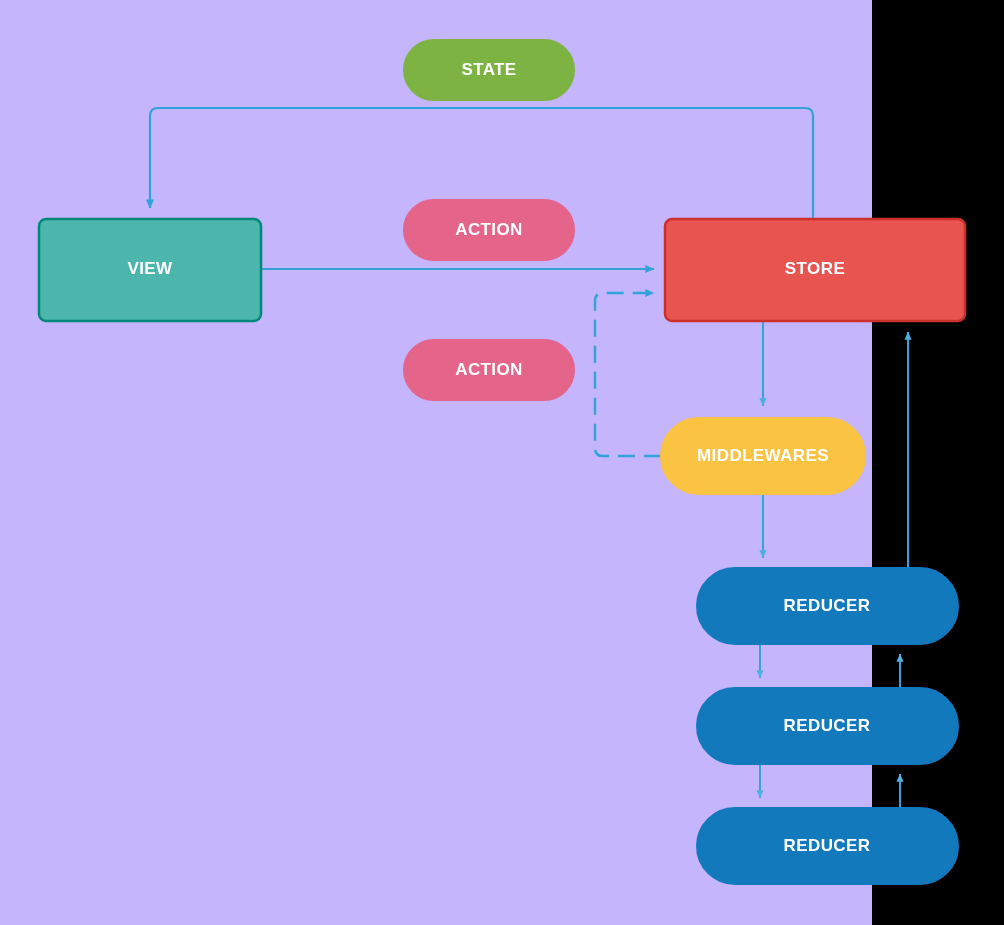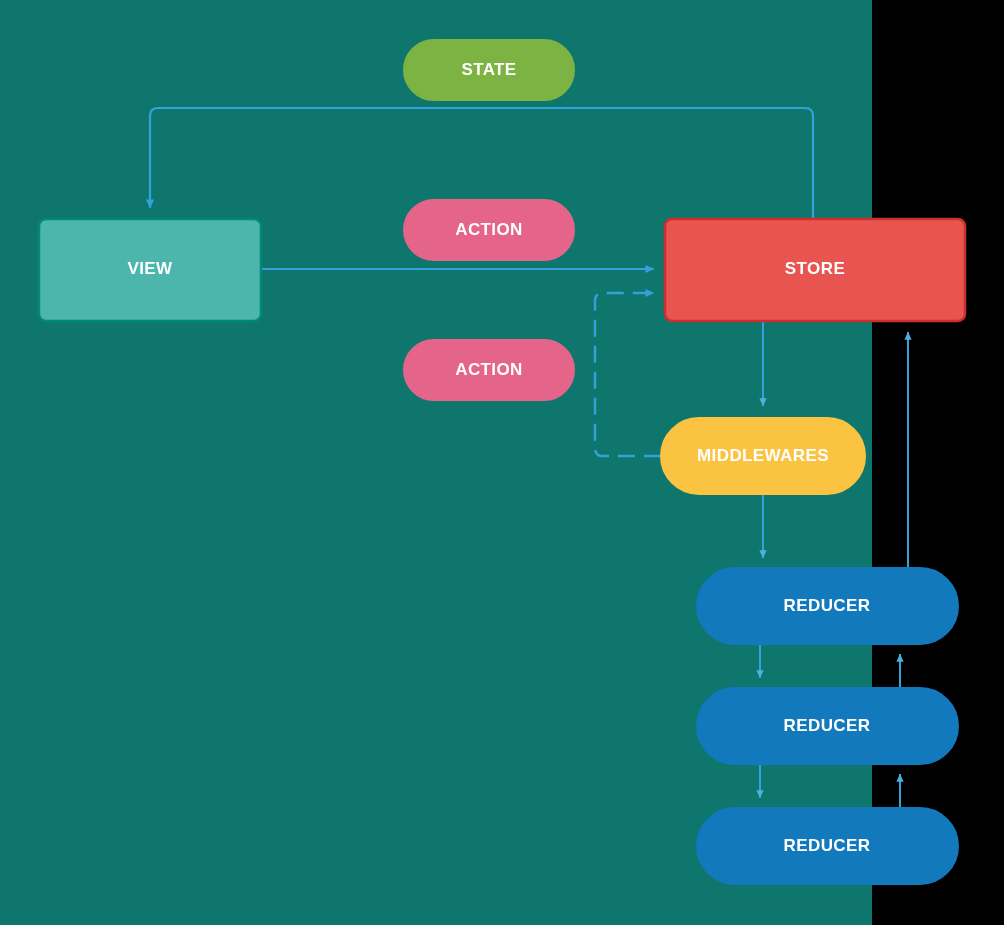--- a/index.html
+++ b/index.html
@@ -11,21 +11,21 @@
   body {
     width: 1004px;
     height: 925px;
     overflow: hidden;
     font-family: "Liberation Sans", sans-serif;
   }
   #diagram-root {
     position: relative;
     width: 872px;
     height: 925px;
-    background: #0f766e;
+    background: #c4b5fd;
   }
   svg#flow-svg {
     display: block;
     width: 1004px;
     height: 925px;
   }
   .node-label {
     font-family: "Liberation Sans", sans-serif;
     font-weight: bold;
     fill: #ffffff;

